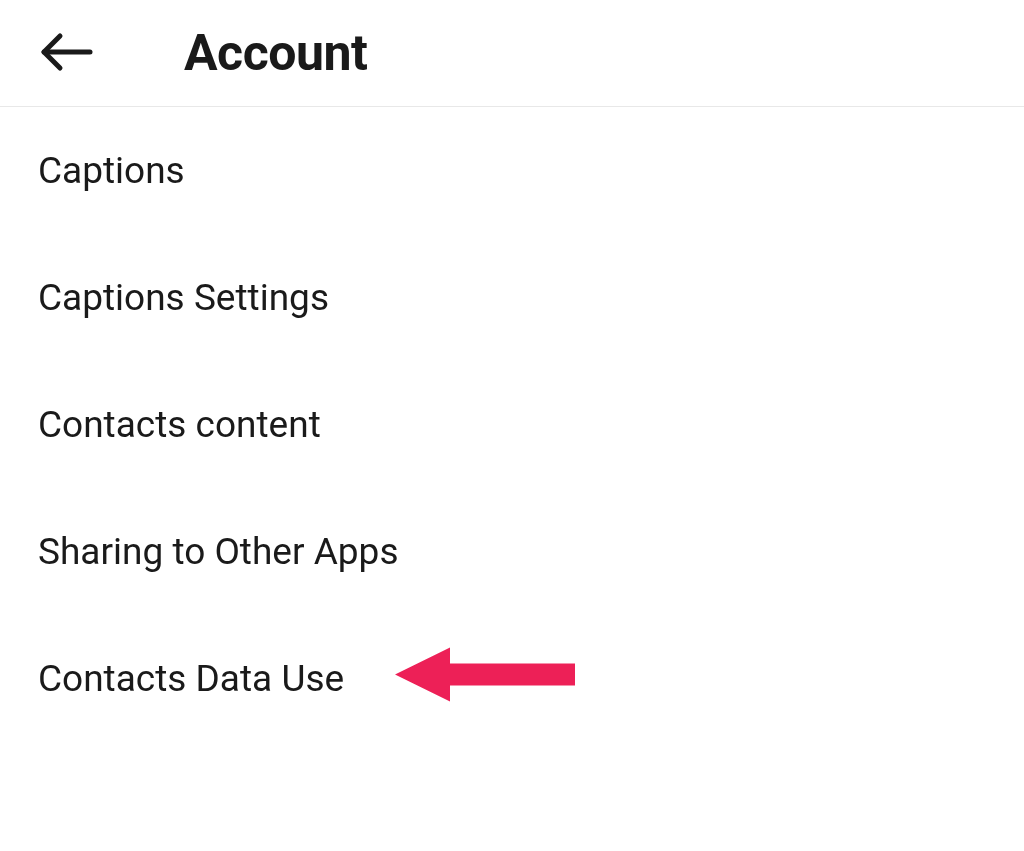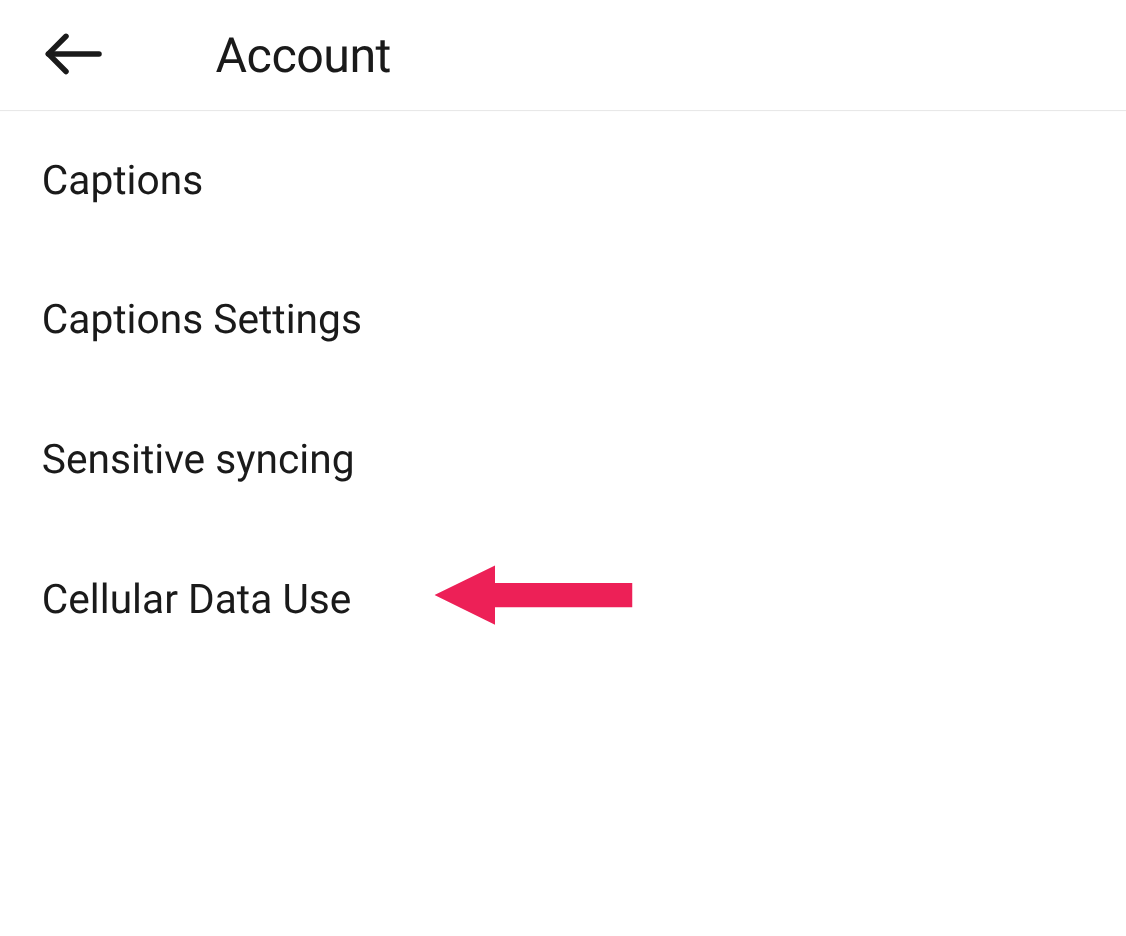--- a/index.html
+++ b/index.html
@@ -29,24 +29,23 @@
       padding: 0;
       display: flex;
       align-items: center;
       justify-content: center;
     }
     .back-btn svg {
       width: 56px;
       height: 40px;
     }
     .page-title {
-      font-size: 44px;
-      font-weight: 400;
+      font-size: 50px;
+      font-weight: 700;
       letter-spacing: -0.5px;
-      margin-left: 12px;
     }
     .settings-list {
       display: flex;
       flex-direction: column;
     }
     .settings-item {
       background: none;
       border: none;
       text-align: left;
       font-size: 37px;
@@ -85,23 +84,26 @@
 </header>
 
 <nav class="settings-list">
   <button class="settings-item">
     <span>Captions</span>
   </button>
   <button class="settings-item">
     <span>Captions Settings</span>
   </button>
   <button class="settings-item">
-    <span>Sensitive syncing</span>
+    <span>Contacts content</span>
   </button>
   <button class="settings-item">
-    <span>Cellular Data Use</span>
+    <span>Sharing to Other Apps</span>
+  </button>
+  <button class="settings-item">
+    <span>Contacts Data Use</span>
     <span class="annotation-arrow">
       <svg viewBox="0 0 180 70">
         <polygon points="0,35 55,8 55,24 180,24 180,46 55,46 55,62" fill="#ed2057"></polygon>
       </svg>
     </span>
   </button>
 </nav>
 
 </body></html>

